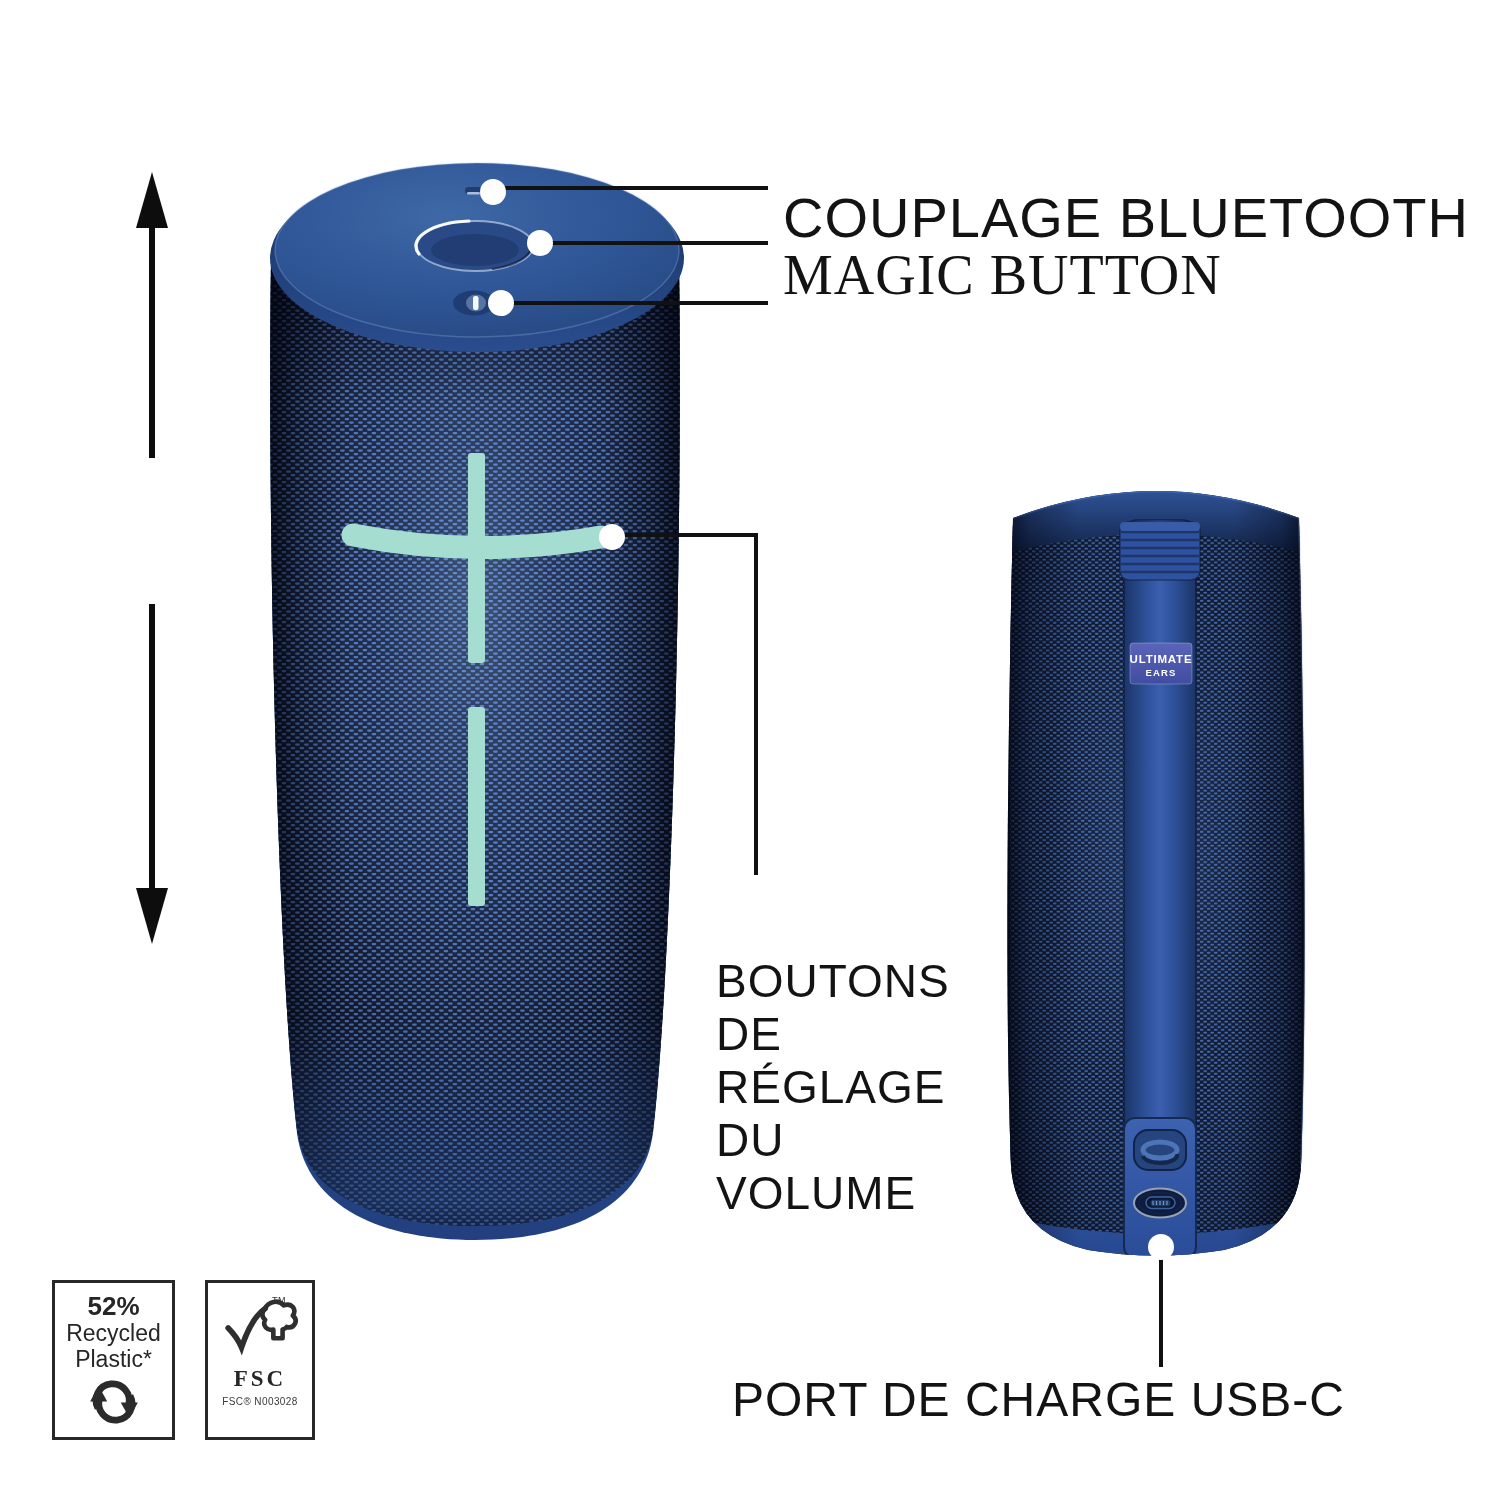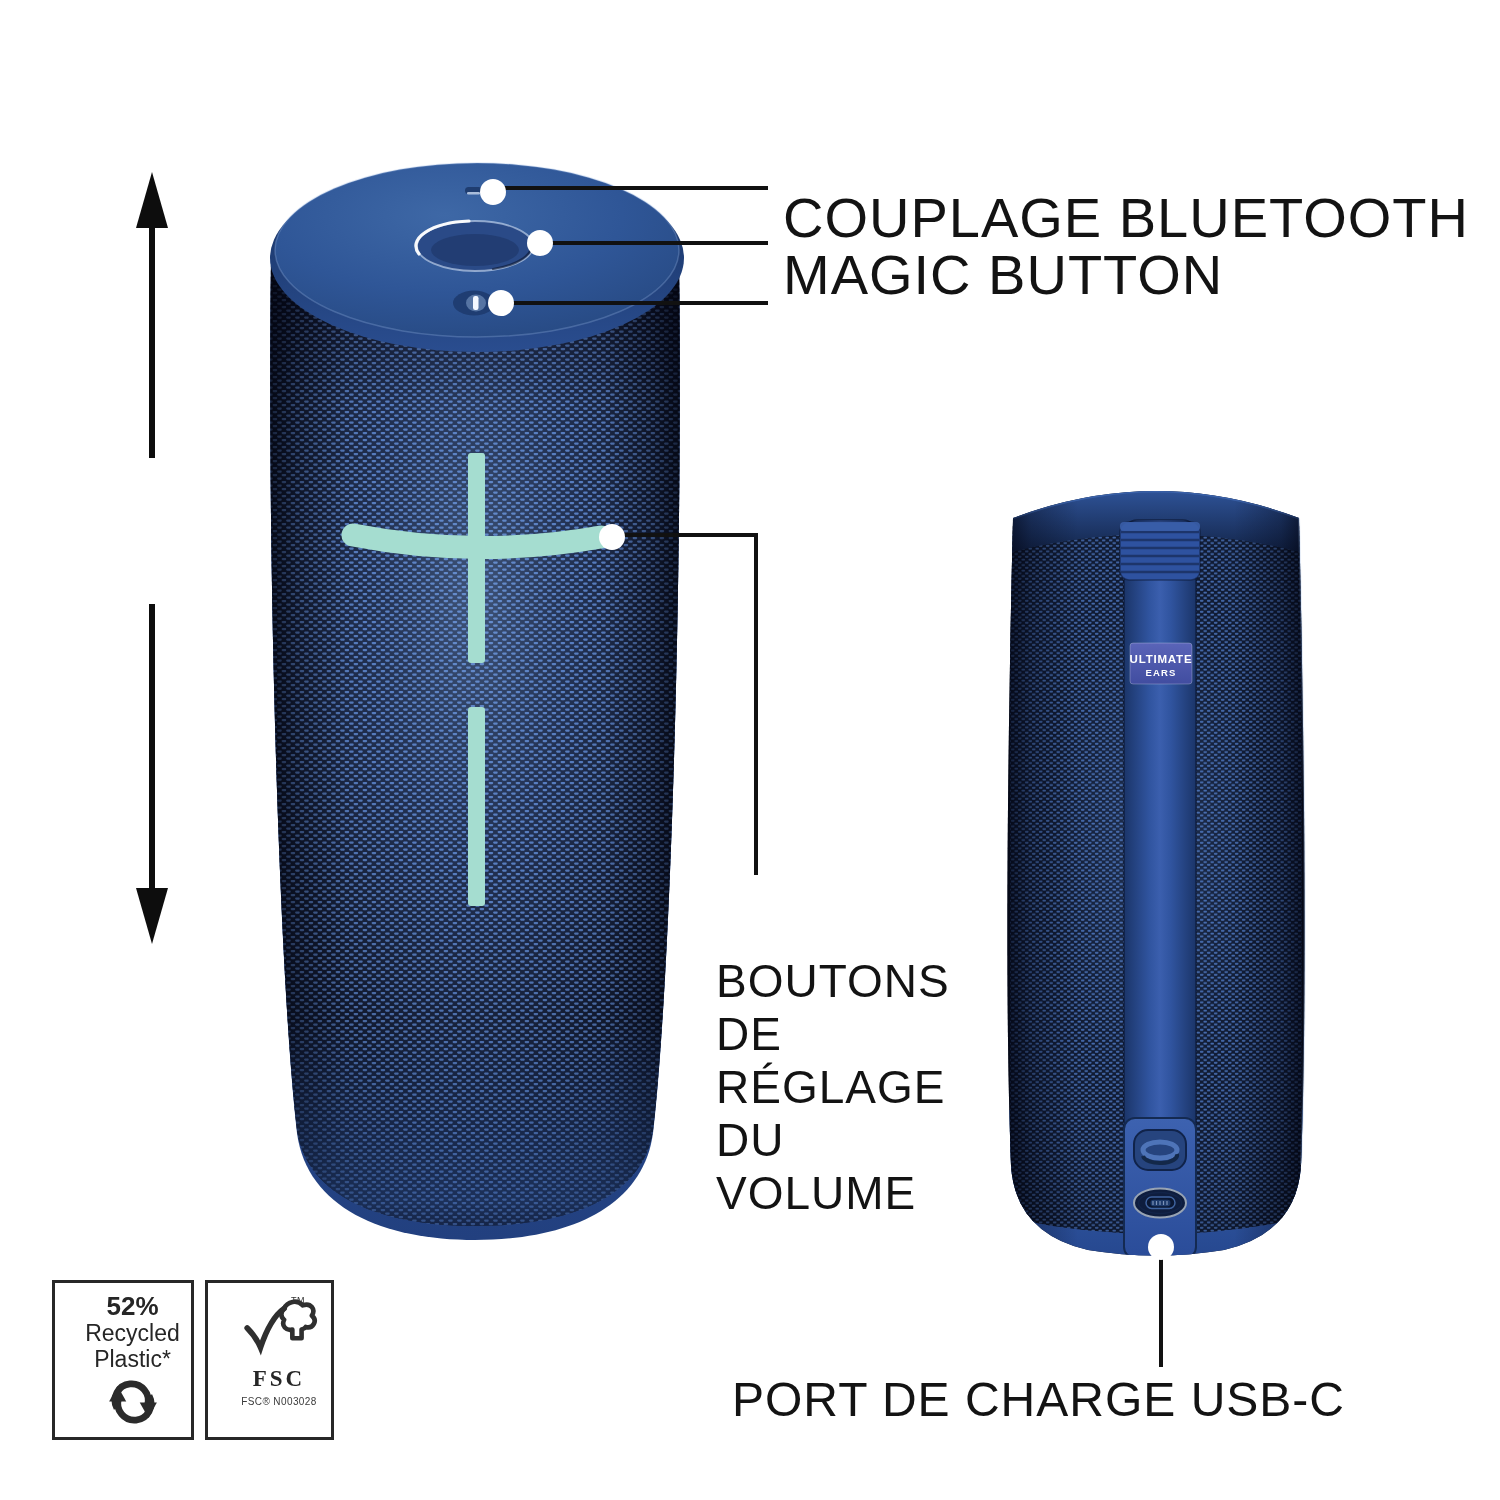--- a/index.html
+++ b/index.html
@@ -20,21 +20,21 @@
 
   
   .arrow-shaft{position:absolute;left:149px;width:6px;background:#0d0d0d;}
   .arrow-head{position:absolute;width:0;height:0;border-left:16px solid transparent;
               border-right:16px solid transparent;}
   .arrow-head.up{border-bottom:56px solid #0d0d0d;}
   .arrow-head.down{border-top:56px solid #0d0d0d;}
 
   
   .badge{position:absolute;top:1280px;height:154px;background:#fff;border:3px solid #282828;
-         display:flex;flex-direction:column;align-items:center;box-sizing:content-box;padding-left:19px;}
+         display:flex;flex-direction:column;align-items:center;box-sizing:content-box;}
   .badge-recycled{left:52px;width:117px;}
   .badge-fsc{left:205px;width:104px;}
   .b-big{font-size:26px;font-weight:600;color:#262626;margin-top:10px;line-height:27px;}
   .b-line{font-size:23px;color:#262626;line-height:26px;}
   .fsc-name{font-family:"Liberation Serif",serif;font-weight:bold;font-size:23px;
             letter-spacing:3px;color:#262626;line-height:28px;margin-top:2px;}
   .fsc-license{font-size:10px;color:#3a3a3a;letter-spacing:0.4px;margin-top:3px;}
   .fsc-tm{position:absolute;top:12px;right:26px;font-size:9px;color:#333;letter-spacing:0.5px;}
 </style>
 </head>
@@ -234,21 +234,21 @@
   <div class="cl" style="left:754px;top:533px;width:4px;height:342px;"></div>
   <div class="cl" style="left:1159px;top:1259px;width:4px;height:108px;"></div>
 
   <div class="dot" style="left:480px;top:179px;"></div>
   <div class="dot" style="left:527px;top:230px;"></div>
   <div class="dot" style="left:488px;top:290px;"></div>
   <div class="dot" style="left:599px;top:524px;"></div>
   <div class="dot" style="left:1148px;top:1234px;"></div>
 
   <div class="callout-label" style="left:783px;top:160px;">COUPLAGE BLUETOOTH</div>
-  <div class="callout-label" style="left:783px;top:217px;">MAGIC BUTTON</div>
+  <div class="callout-label" style="left:783px;top:217px;font-family:Liberation Serif, serif;">MAGIC BUTTON</div>
   <div class="volume-label" style="left:716px;top:955px;">BOUTONS
 DE
 RÉGLAGE
 DU
 VOLUME</div>
   <div class="usb-label" style="left:732px;top:1372px;">PORT DE CHARGE USB-C</div>
 
   <div class="badge badge-recycled">
     <div class="b-big">52%</div>
     <div class="b-line">Recycled</div>

